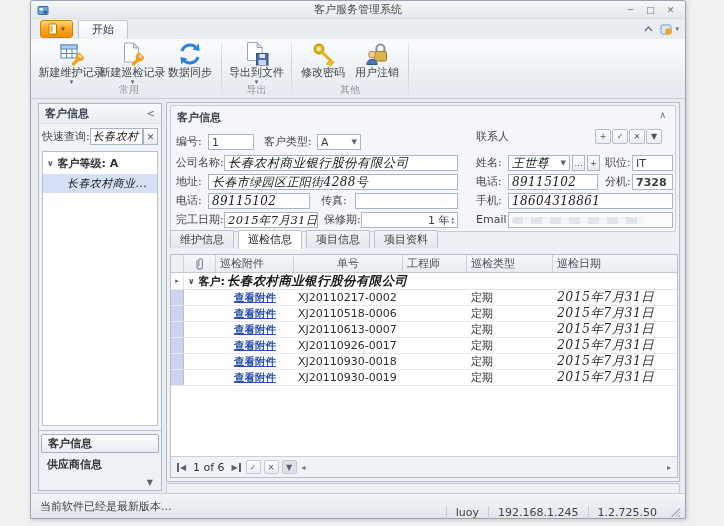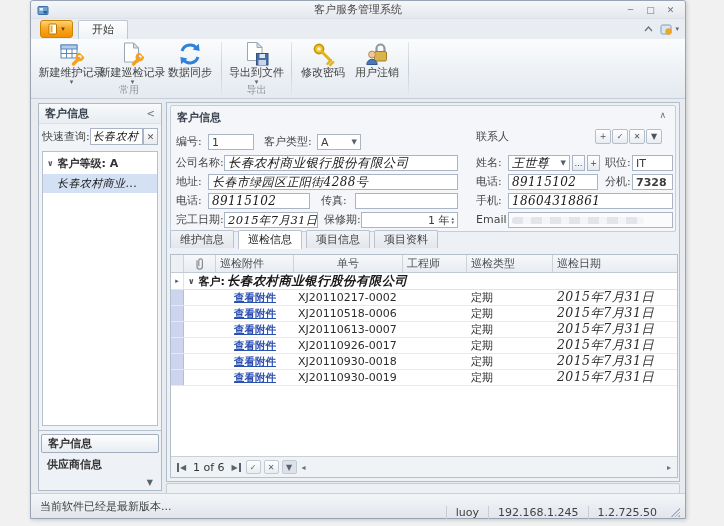--- a/index.html
+++ b/index.html
@@ -36,21 +36,21 @@
   .dock{position:absolute;left:7px;top:4px;width:124px;bottom:7px;background:#f1f4f7;border:1px solid #aebac8}
   .dock-header{height:20px;display:flex;align-items:center;padding:0 6px;font-weight:bold;color:#3a4250;background:linear-gradient(#f8fafb,#e8edf2);border-bottom:1px solid #dbe1e8}
   .dock-collapse{margin-left:auto;color:#66707c;font-size:10px;font-weight:normal}
   .searchrow{display:flex;align-items:center;padding:4px 3px 3px;gap:0}
   .slabel{white-space:nowrap;color:#454545}
   .searchinput{flex:1;height:17px;border:1px solid #a9b5c5;background:#fff;display:flex;align-items:center;padding:0 2px;overflow:hidden}
   .clearbtn{width:15px;height:17px;border:1px solid #a9b5c5;background:linear-gradient(#fff,#e7ebf0);display:flex;align-items:center;justify-content:center;font-size:9px;color:#555}
   .treebox{position:absolute;left:3px;right:3px;top:47px;bottom:64px;background:#fff;border:1px solid #b6c1ce}
   .treegroup{padding:4px 2px 2px 4px;font-weight:bold;color:#333;display:flex;gap:4px;align-items:center}
   .treegroup .tg-exp{font-size:8px;color:#556}
-  .treechild{margin-top:1px;padding:2px 2px 2px 14px;background:#d4e1f4;color:#1d1d1d;white-space:nowrap;overflow:hidden}
+  .treechild{margin-top:1px;padding:2px 2px 2px 24px;background:#d4e1f4;color:#1d1d1d;white-space:nowrap;overflow:hidden}
   .dock-nav{position:absolute;left:0;right:0;bottom:0;height:60px;border-top:1px solid #b6c1ce;background:#eef1f5}
   .dnav-item{margin:3px 2px 2px;height:19px;line-height:18px;padding-left:6px;font-weight:bold;color:#333}
   .dnav-item.selected{background:linear-gradient(#fcfdfe,#e8edf2);border:1px solid #9fadbd;border-radius:2px}
   .dnav-arrow{position:absolute;right:8px;bottom:3px;font-size:8px;color:#566}
   
   .main{position:absolute;left:135px;top:3px;width:514px;height:380px;background:#edf0f4;border:1px solid #b4bfcc}
   .groupbox{position:absolute;left:3px;top:2px;width:506px;height:127px;background:#f4f6f9;border:1px solid #c5cdd8;border-radius:2px}
   .gb-title{position:absolute;left:6px;top:4px;font-weight:bold;color:#3c4350}
   .gb-collapse{position:absolute;right:9px;top:4px;color:#66707c;font-size:9px}
   .lbl{position:absolute;color:#454545;line-height:16px;white-space:nowrap}
@@ -229,20 +229,21 @@
           <svg width="26" height="26">
               <path d="M12.5 10.5 v-3 a4 4 0 0 1 8 0 v3" fill="none" stroke="#8f979f" stroke-width="2.2"></path>
               <rect x="10.5" y="10.5" width="12" height="9.5" rx="1.5" fill="#d9b34c" stroke="#a07f22"></rect>
               <circle cx="8" cy="13.5" r="3.4" fill="#f0c69a" stroke="#b98c55"></circle>
               <path d="M2.8 23.5 a5.2 5.2 0 0 1 10.4 0 z" fill="#4a78b8" stroke="#2f5a94"></path>
             </svg>
         </span>
         <span class="rlabel">用户注销</span>
         <span class="rarrow"></span>
       </div>
+      <div class="gcap">其他</div>
     </div>
     <div class="rsep"></div>
   </div>
 
   <div class="client">
 
     <div class="dock">
       <div class="dock-header">
         <span>客户信息</span>
         <span class="dock-collapse">&lt;</span>

